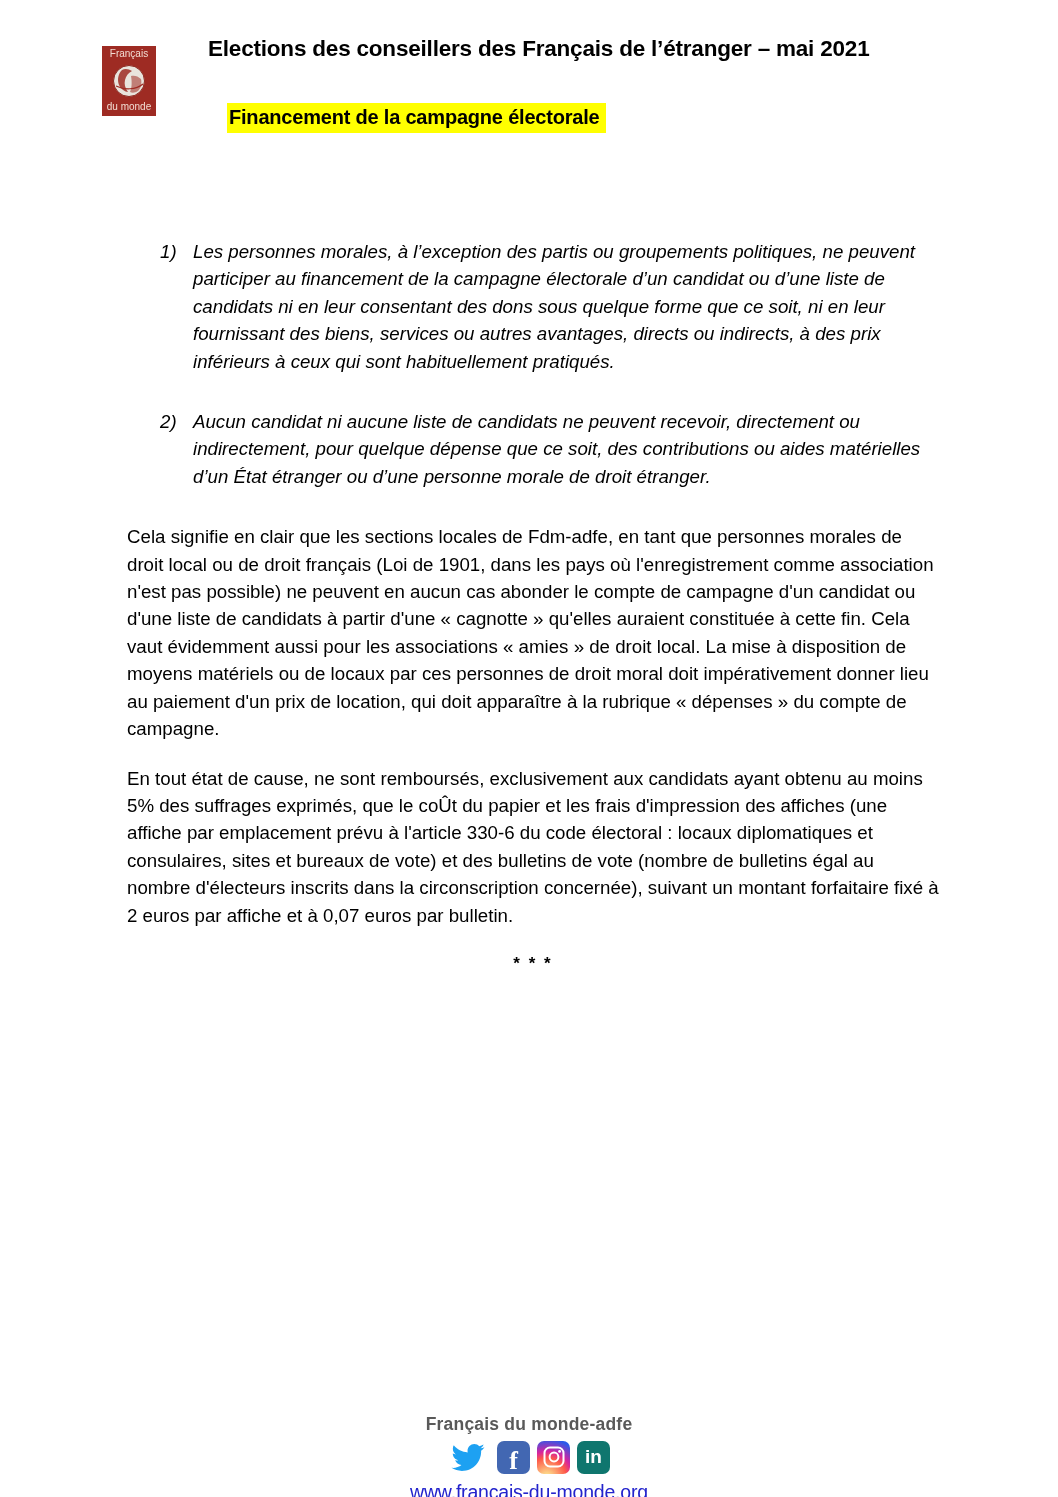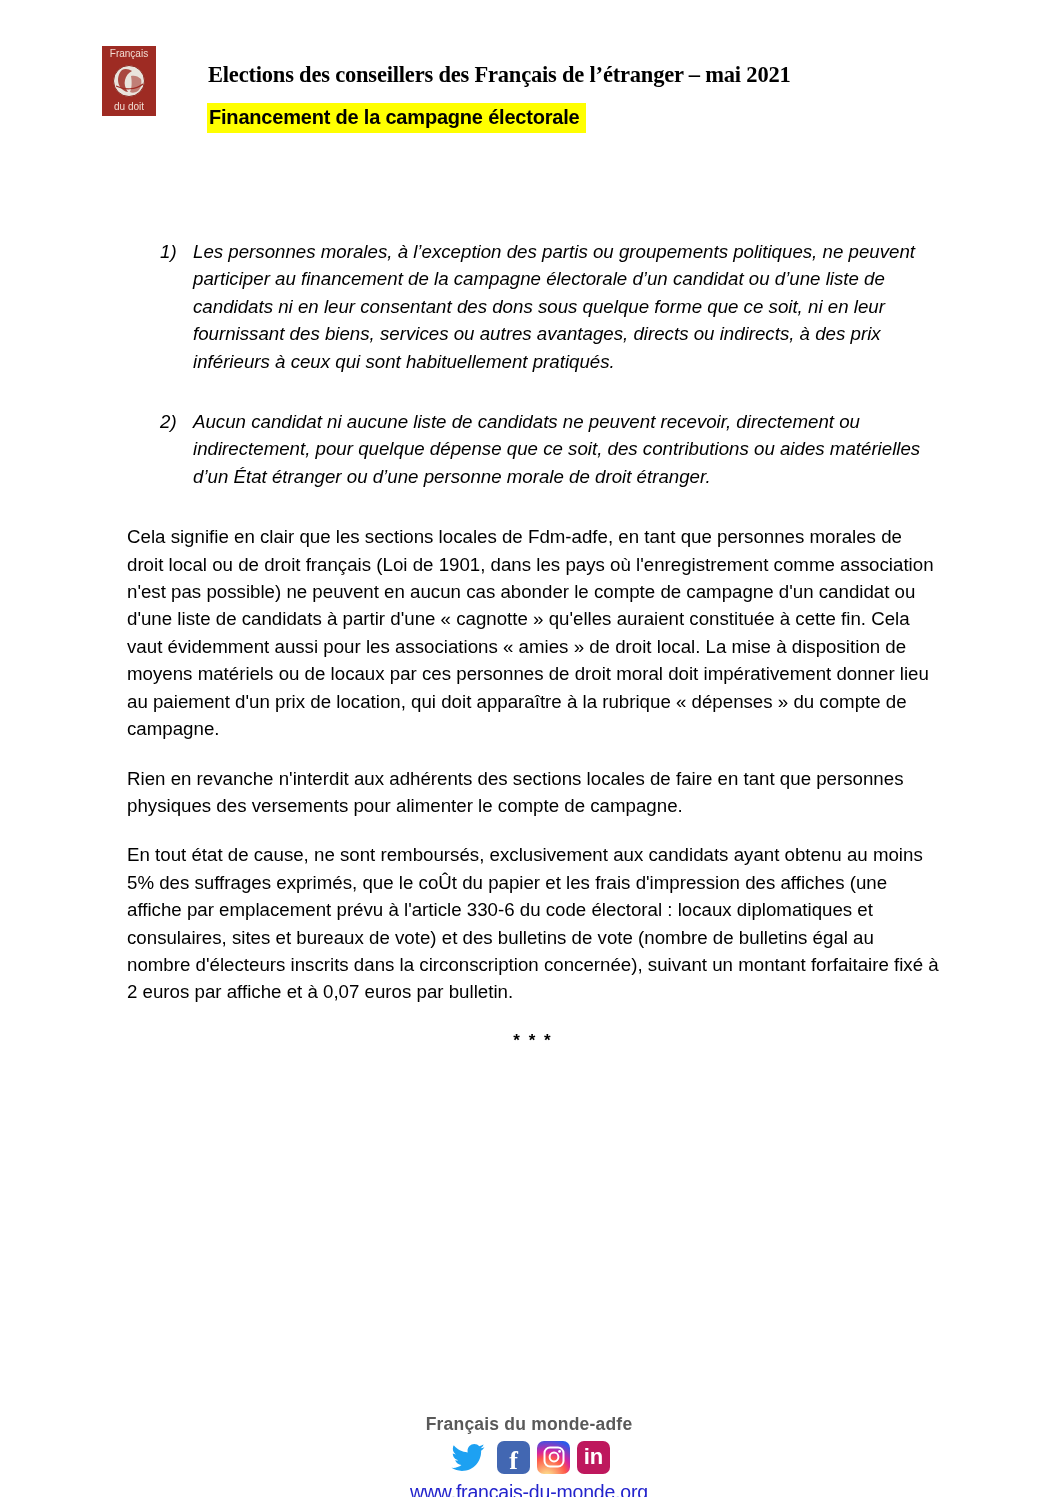--- a/index.html
+++ b/index.html
@@ -20,32 +20,32 @@
     background: #9e2b23;
     display: flex; flex-direction: column; align-items: center; justify-content: space-between;
     padding: 3px 0 4px 0;
   }
   .logo-line {
     color: #f2ddd3; font-size: 10px; line-height: 10px; white-space: nowrap;
   }
   .logo-globe { width: 34px; height: 34px; }
 
   .doc-title {
-    position: absolute; left: 208px; top: 62px;
+    position: absolute; left: 208px; top: 36px;
     font-size: 22.5px; font-weight: bold; letter-spacing: -0.2px;
     white-space: nowrap;
-    font-family: Liberation Serif, serif;
   }
   .doc-subtitle-wrap { position: absolute; left: 207px; top: 103px; }
   .doc-subtitle {
     display: inline-block;
     background: #ffff00;
     font-size: 20px; font-weight: bold;
     padding: 3px 6px 4px 2px;
     letter-spacing: -0.2px;
+    margin-left: 20px;
   }
 
   
   .content {
     position: absolute; left: 127px; top: 238px; width: 812px;
     font-size: 18.7px; line-height: 27.4px;
   }
   .intro {
     font-weight: bold;
     width: 832px;
@@ -85,21 +85,21 @@
     display: flex; align-items: center; justify-content: center; gap: 7px;
     height: 36px;
   }
   .social-badge {
     width: 33px; height: 33px; border-radius: 7px;
     display: flex; align-items: center; justify-content: center;
     color: #ffffff; font-weight: bold;
     cursor: pointer;
   }
   .badge-facebook { background: #4267b2; font-size: 26px; font-family: "Liberation Serif", serif; padding-top: 8px; }
-  .badge-linkedin { background: #be185d; font-size: 22px; letter-spacing: 0; }
+  .badge-linkedin { background: #0f766e; font-size: 19px; letter-spacing: 0; }
   .badge-instagram {
     background: radial-gradient(circle at 30% 110%, #fdf497 0%, #fd5949 45%, #d6249f 60%, #285aeb 90%);
   }
   .twitter-wrap { width: 42px; height: 34px; display: flex; align-items: center; cursor: pointer; }
   .footer-link-row { margin-top: 6px; }
   .footer-link {
     color: #2323cc; font-size: 19.5px; text-decoration: underline; letter-spacing: -0.2px;
   }
 </style>
 </head>
@@ -109,21 +109,21 @@
 
   <div class="logo">
     <span class="logo-line">Français</span>
     <svg class="logo-globe" viewBox="0 0 34 34">
       <circle cx="17" cy="17" r="15.5" fill="#e9e4dd"></circle>
       <path d="M10 6 C6 10 5 16 7 21 C9 25 13 28 16 28 C13 24 12 20 13 16 C14 12 16 9 20 7 C17 5 13 4 10 6 Z" fill="#9e2b23" opacity="0.85"></path>
       <path d="M19 12 C22 11 26 12 29 15 C30 19 29 24 26 27 C23 29 20 29 18 28 C20 24 20 17 19 12 Z" fill="#9e2b23" opacity="0.55"></path>
       <ellipse cx="17" cy="17" rx="15.5" ry="15.5" fill="none" stroke="#8c2a22" stroke-width="1"></ellipse>
       <path d="M4 22 C12 26 24 26 31 20" fill="none" stroke="#9e2b23" stroke-width="1.2"></path>
     </svg>
-    <span class="logo-line">du doit</span>
+    <span class="logo-line">du monde</span>
   </div>
 
   <h1 class="doc-title">Elections des conseillers des Français de l’étranger – mai 2021</h1>
 
   <div class="doc-subtitle-wrap">
     <span class="doc-subtitle">Financement de la campagne électorale</span>
   </div>
 
   <div class="content">
 
@@ -133,21 +133,20 @@
         <span class="law-marker">1)</span>
         <span class="law-text">Les personnes morales, à l’exception des partis ou groupements politiques, ne peuvent participer au financement de la campagne électorale d’un candidat ou d’une liste de candidats ni en leur consentant des dons sous quelque forme que ce soit, ni en leur fournissant des biens, services ou autres avantages, directs ou indirects, à des prix inférieurs à ceux qui sont habituellement pratiqués.</span>
       </div>
       <div class="law-item">
         <span class="law-marker">2)</span>
         <span class="law-text">Aucun candidat ni aucune liste de candidats ne peuvent recevoir, directement ou indirectement, pour quelque dépense que ce soit, des contributions ou aides matérielles d’un État étranger ou d’une personne morale de droit étranger.</span>
       </div>
     </div>
 
     <p class="para">Cela signifie en clair que les sections locales de Fdm-adfe, en tant que personnes morales de droit local ou de droit français (Loi de 1901, dans les pays où l'enregistrement comme association n'est pas possible) ne peuvent en aucun cas abonder le compte de campagne d'un candidat ou d'une liste de candidats à partir d'une « cagnotte » qu'elles auraient constituée à cette fin. Cela vaut évidemment aussi pour les associations « amies » de droit local. La mise à disposition de moyens matériels ou de locaux par ces personnes de droit moral doit impérativement donner lieu au paiement d'un prix de location, qui doit apparaître à la rubrique « dépenses » du compte de campagne.</p>
-    <p class="para">Rien en revanche n'interdit aux adhérents des sections locales de faire en tant que personnes physiques des versements pour alimenter le compte de campagne.</p>
     <p class="para">En tout état de cause, ne sont remboursés, exclusivement aux candidats ayant obtenu au moins 5% des suffrages exprimés, que le coÛt du papier et les frais d'impression des affiches (une affiche par emplacement prévu à l'article 330-6 du code électoral : locaux diplomatiques et consulaires, sites et bureaux de vote) et des bulletins de vote (nombre de bulletins égal au nombre d'électeurs inscrits dans la circonscription concernée), suivant un montant forfaitaire fixé à 2 euros par affiche et à 0,07 euros par bulletin.</p>
 
     <p class="separator">* * *</p>
   </div>
 
   <div class="footer">
     <div class="footer-org">Français du monde-adfe</div>
 
     <div class="social-row">
       <span class="twitter-wrap">

